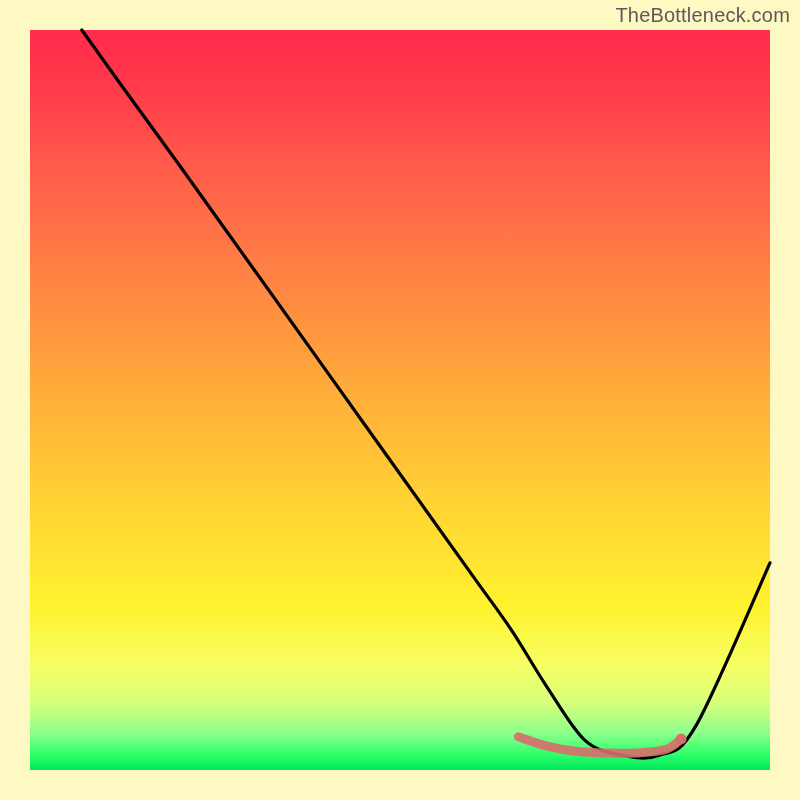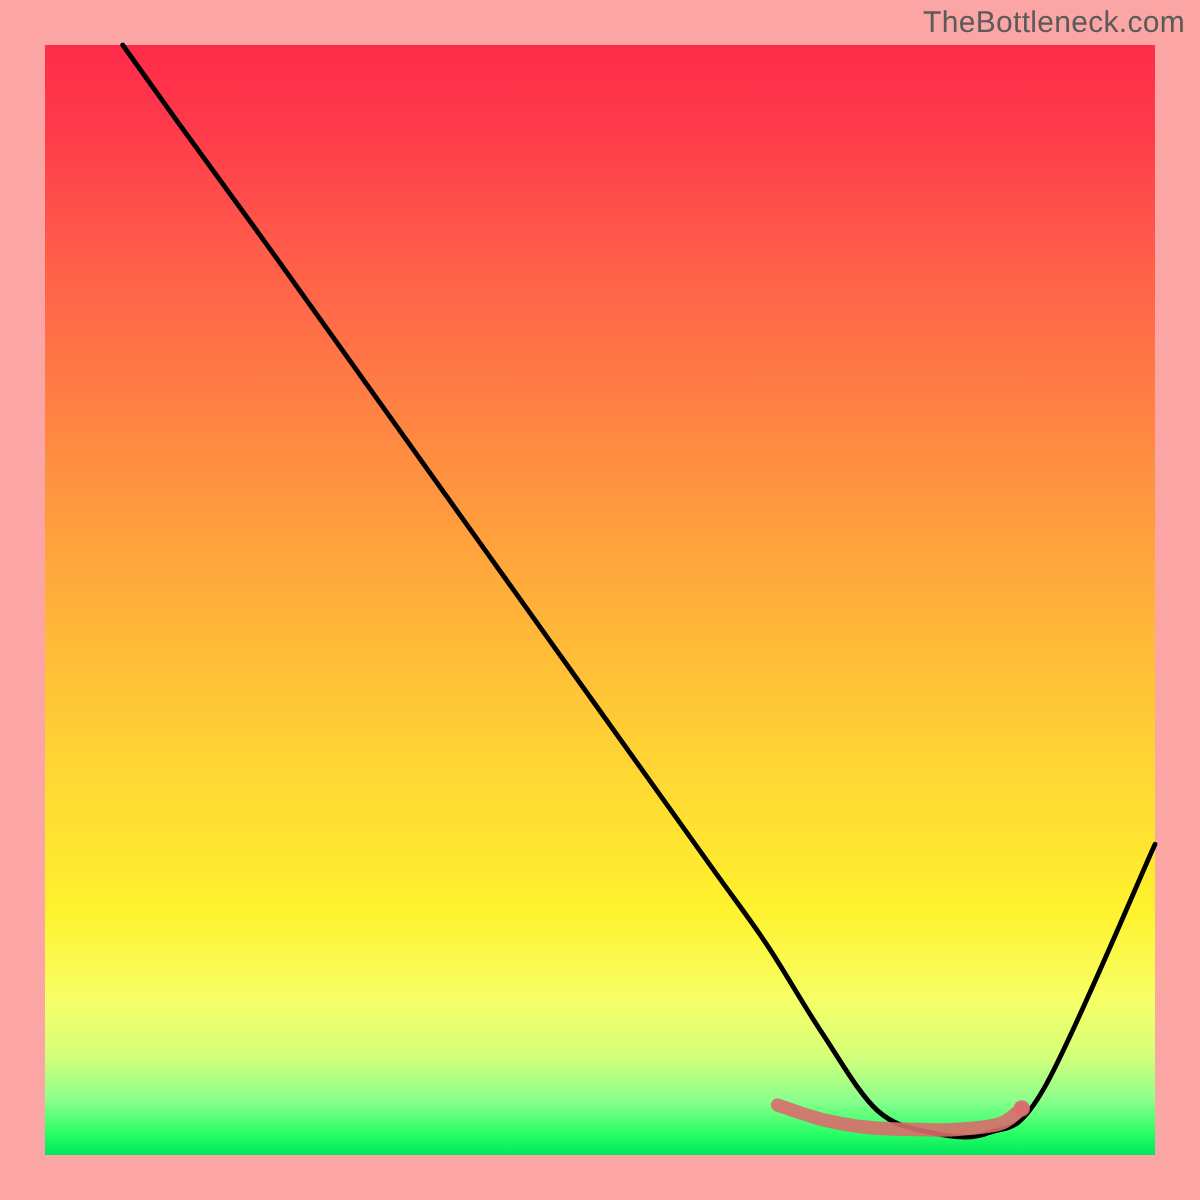--- a/index.html
+++ b/index.html
@@ -10,21 +10,21 @@
     background: #000;
     overflow: hidden;
     font-family: Arial, Helvetica, sans-serif;
   }
   .frame {
     position: absolute;
     top: 0;
     left: 0;
     width: 800px;
     height: 800px;
-    background: #fca5a5;
+    background: #fef9c3;
   }
   .watermark {
     position: absolute;
     top: 4px;
     right: 10px;
     color: #5a5a5a;
     font-size: 20px;
     font-weight: 500;
     letter-spacing: 0.2px;
     user-select: none;

